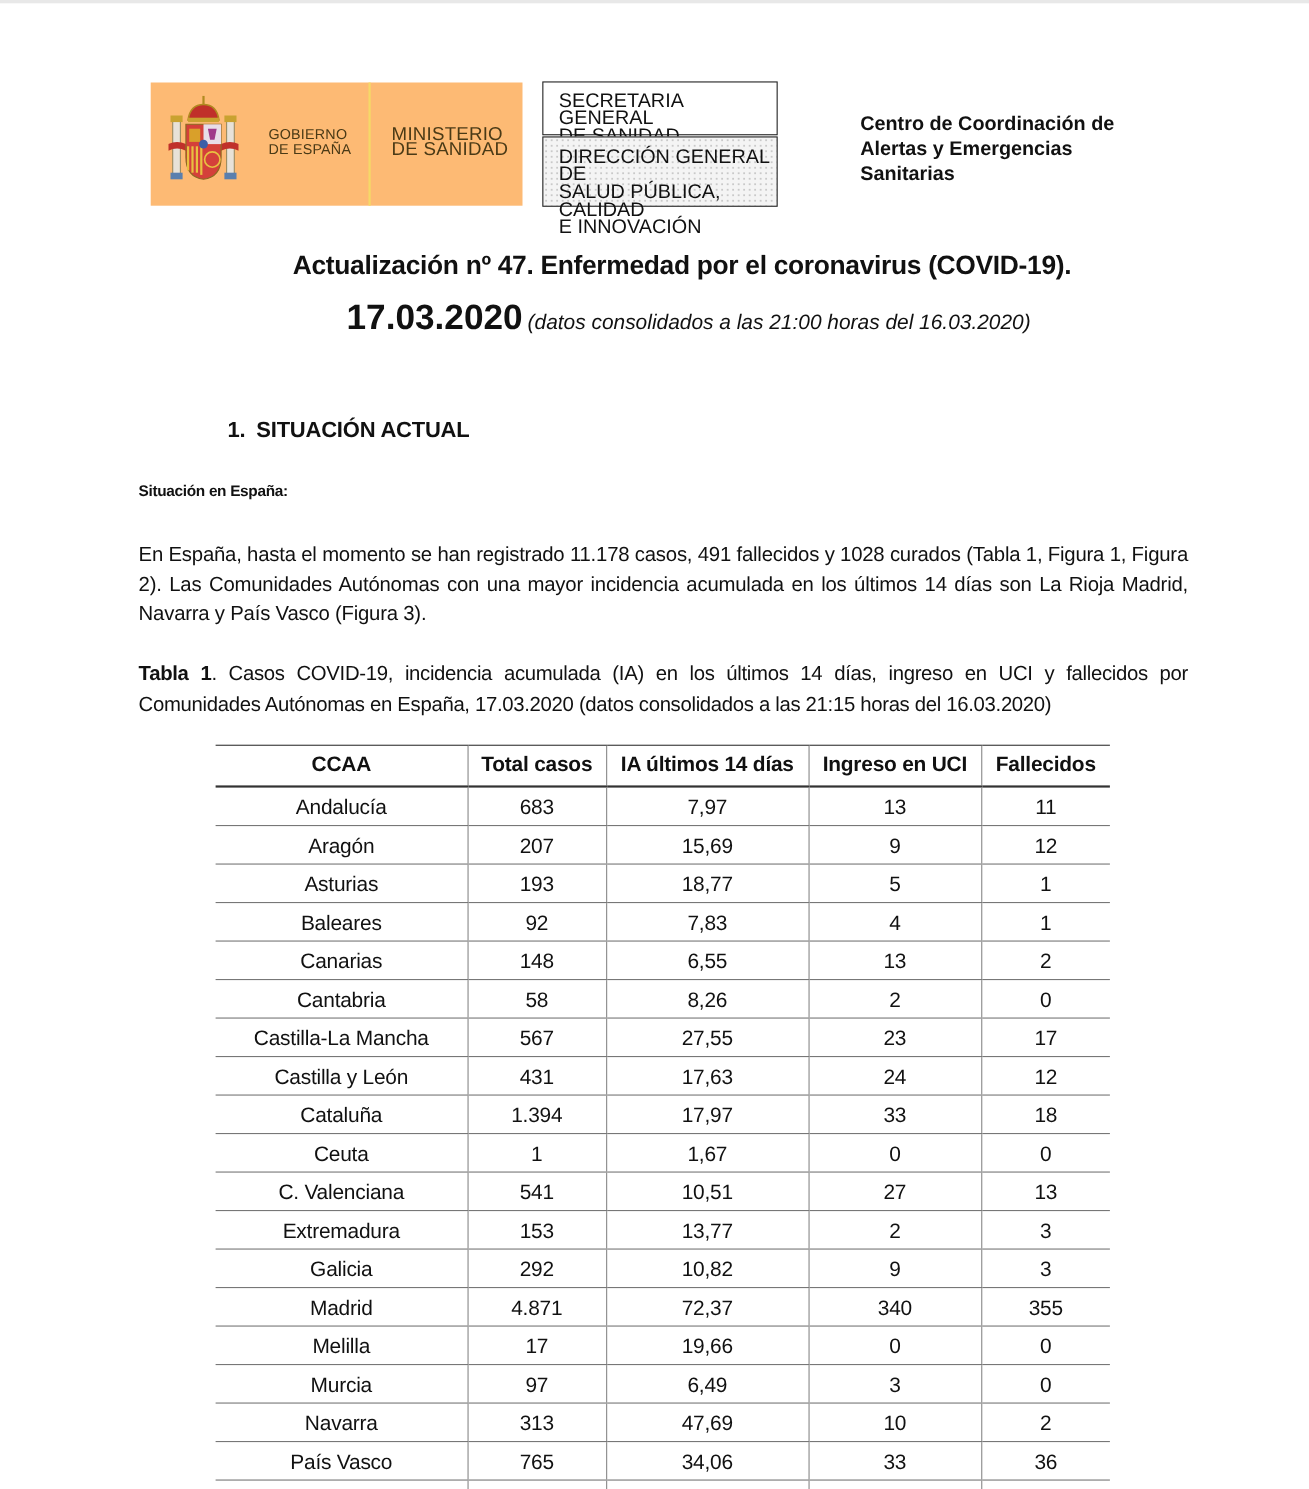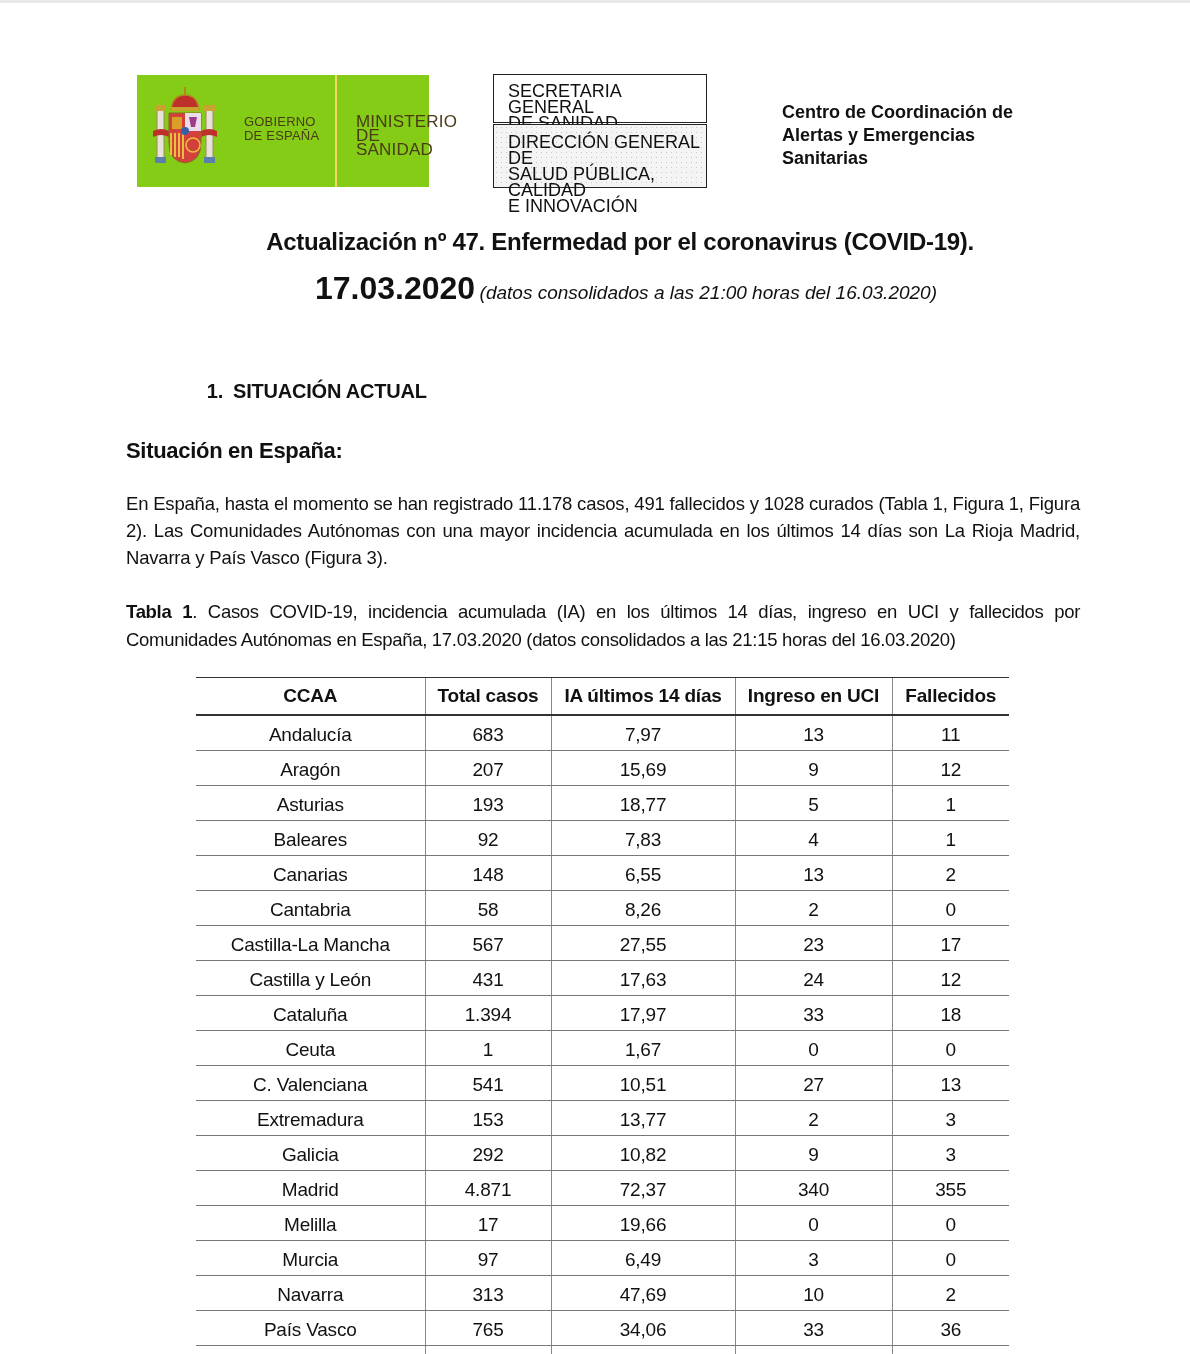--- a/index.html
+++ b/index.html
@@ -3,21 +3,21 @@
 <meta charset="utf-8">
 <style>
   html, body { margin: 0; padding: 0; }
   body {
     width: 1190px; height: 1354px; background: #ffffff; position: relative; overflow: hidden;
     font-family: "Liberation Sans", sans-serif; color: #111;
   }
   .topbar { position: absolute; left: 0; top: 0; width: 1190px; height: 3px; background: #e8e8e8; }
 
   
-  .gov-logo { position: absolute; left: 137px; top: 75px; width: 292px; height: 112px; background: #84cc16; }
+  .gov-logo { position: absolute; left: 137px; top: 75px; width: 338px; height: 112px; background: #fdba74; }
   .gov-logo .divider { position: absolute; left: 198px; top: 0; width: 2px; height: 112px; background: #f5d967; }
   .coat { position: absolute; left: 16px; top: 12px; width: 64px; height: 86px; }
   .gov-text { position: absolute; left: 107px; top: 40px; font-size: 13px; line-height: 14px; color: #4a3a16; letter-spacing: 0.2px; }
   .min-text { position: absolute; left: 219px; top: 40px; font-size: 17px; line-height: 14px; color: #4a3a16; letter-spacing: 0.2px; }
 
   .sec-box { position: absolute; left: 493px; top: 74px; width: 212px; height: 47px; border: 1.5px solid #222; background: #fff; }
   .sec-box div { position: absolute; left: 14px; top: 8px; font-size: 18px; line-height: 16px; color: #111; }
   .dir-box { position: absolute; left: 493px; top: 124px; width: 212px; height: 62px; border: 1.5px solid #222;
     background-color: #f4f4f4;
     background-image: radial-gradient(#c9c9c9 0.8px, transparent 1px);
@@ -27,21 +27,21 @@
   .centro { position: absolute; left: 782px; top: 101px; font-size: 18px; line-height: 23px; font-weight: bold; color: #111; }
 
   
   .title { position: absolute; left: 0; width: 1240px; top: 228px; text-align: center; font-size: 24px; font-weight: bold; letter-spacing: -0.3px; }
   .subtitle { position: absolute; left: 0; width: 1240px; top: 270px; text-align: center; }
   .subtitle .date { font-size: 32px; font-weight: bold; margin-left: 12px; }
   .subtitle .note { font-size: 19px; font-style: italic; }
 
   .section-h { position: absolute; left: 197px; top: 380px; font-size: 20px; font-weight: bold; letter-spacing: -0.2px; text-align: center; }
   .section-h .num { display: inline-block; width: 36px; }
-  .situ { position: absolute; left: 126px; top: 438px; font-size: 22px; font-weight: bold; letter-spacing: -0.3px; }
+  .situ { position: absolute; left: 126px; top: 438px; font-size: 14px; font-weight: bold; letter-spacing: -0.3px; }
 
   .para { position: absolute; left: 126px; top: 490px; width: 954px; font-size: 18.5px; line-height: 27px; text-align: justify; letter-spacing: -0.2px; }
   .caption { position: absolute; left: 126px; top: 598px; width: 954px; font-size: 18.5px; line-height: 28px; text-align: justify; letter-spacing: -0.3px; }
   .caption b { font-weight: bold; }
 
   
   table.t { position: absolute; left: 196px; top: 677px; width: 813px; border-collapse: collapse; font-size: 19px; letter-spacing: -0.2px; }
   table.t th, table.t td { text-align: center; padding: 0; height: 31px; border-left: 1px solid #888; border-bottom: 1px solid #777; }
   table.t th:first-child, table.t td:first-child { border-left: none; }
   table.t thead th { height: 36px; font-weight: bold; border-top: 1.5px solid #333; border-bottom: 2px solid #333; }

